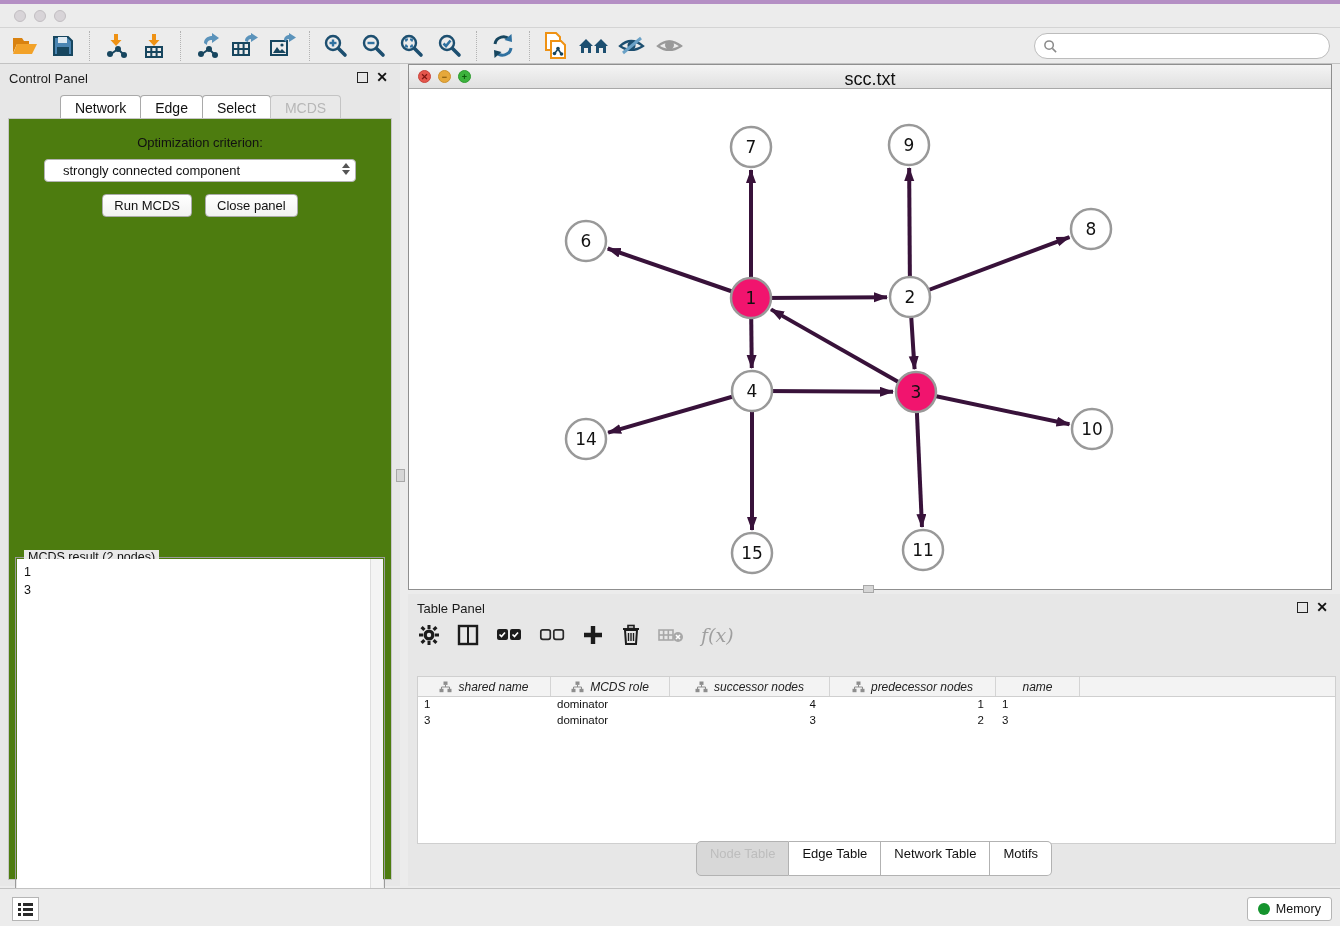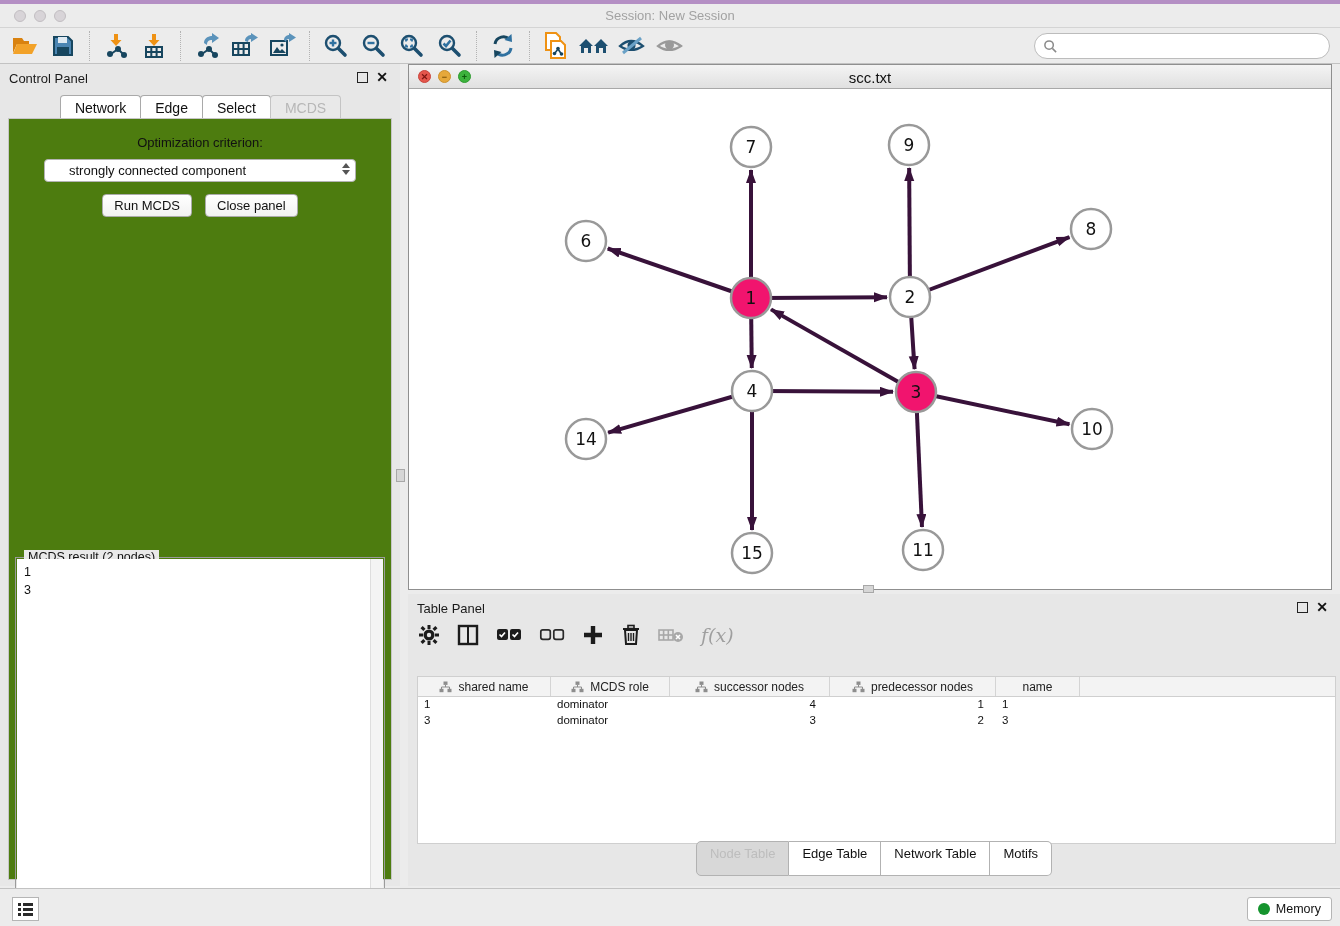--- a/index.html
+++ b/index.html
@@ -24,50 +24,50 @@
   .control-panel { position:absolute; left:0; top:64px; width:400px; height:822px; background:#e7e7e7; }
   .panel-head { position:relative; height:30px; }
   .panel-title { position:absolute; left:9px; top:7px; font-size:13px; color:#1a1a1a; }
   .float-ico { position:absolute; top:8px; width:11px; height:11px; border:1.6px solid #222; }
   .close-ico { position:absolute; top:5px; font-size:14px; font-weight:bold; color:#111; }
   .cp-tabs { position:absolute; left:0; top:31px; width:400px; display:flex; justify-content:center; }
   .ctab { background:#fff; border:1px solid #a9a9a9; border-bottom:none; padding:4px 14px 5px; font-size:14px; color:#111; border-radius:4px 4px 0 0; margin-right:-1px; }
   .ctab.active { background:#e9e9e9; color:#b7b7b7; border-color:#c4c4c4; }
   .cp-content { position:absolute; left:8px; top:54px; width:384px; height:762px; background:#4d7c0f; border:1px solid #c6c6c6; }
   .opt-label { text-align:center; margin-top:16px; font-size:13px; color:#111; }
-  .select-wrap { position:relative; margin:9px auto 0; width:312px; height:23px; background:#fff; border:1px solid #b3b3b3; border-radius:4px; font-size:13px; color:#111; display:flex; align-items:center; padding-left:24px; }
+  .select-wrap { position:relative; margin:9px auto 0; width:312px; height:23px; background:#fff; border:1px solid #b3b3b3; border-radius:4px; font-size:13px; color:#111; display:flex; align-items:center; padding-left:18px; }
   .stepper { position:absolute; right:5px; top:3px; display:flex; flex-direction:column; gap:2px; }
   .stepper i { width:0; height:0; border-left:4px solid transparent; border-right:4px solid transparent; }
   .stepper .up { border-bottom:5px solid #555; }
   .stepper .dn { border-top:5px solid #555; }
   .btn-row { display:flex; justify-content:center; gap:13px; margin-top:12px; }
   .pbtn { height:23px; padding:0 11px; background:linear-gradient(#ffffff,#f2f2f2); border:1px solid #ababab; border-radius:4px; font-size:13px; color:#111; display:flex; align-items:center; }
   .result-box { position:absolute; left:6px; top:438px; width:370px; height:376px; border:1px solid #9b9b9b; }
   .result-title { position:absolute; left:8px; top:-8px; background:#e9e9e9; padding:0 4px; font-size:12.5px; color:#111; }
   .result-inner { position:absolute; left:1px; top:1px; right:1px; bottom:1px; background:#fff; display:flex; }
   .result-text { flex:1; font-size:12.5px; color:#111; padding:5px 7px; white-space:pre-line; line-height:1.4; }
   .result-scroll { width:13px; background:#f4f4f4; border-left:1px solid #dedede; }
 
   
   .net-window { position:absolute; left:408px; top:64px; width:924px; height:526px; border:1px solid #8f8f8f; background:#fff; }
   .net-titlebar { position:relative; height:24px; background:linear-gradient(#f4f4f4,#e0e0e0); border-bottom:1px solid #a8a8a8; }
   .nt-btn { position:absolute; top:5px; width:13px; height:13px; border-radius:50%; font-size:9px; line-height:12px; text-align:center; font-weight:bold; }
   .nt-red { background:#e4564c; color:#7c1410; border:1px solid #c9443c; }
   .nt-yel { background:#e6a83b; color:#7a5208; border:1px solid #cd922d; }
   .nt-grn { background:#3cb23c; color:#0c5c0c; border:1px solid #2f9b30; }
-  .net-title { position:absolute; left:0; right:0; top:4px; text-align:center; font-size:15px; color:#111; }
+  .net-title { position:absolute; left:0; right:0; top:4px; text-align:center; font-size:18px; color:#111; }
   .net-canvas { position:relative; width:922px; height:500px; background:#fff; }
 
   
   .table-panel { position:absolute; left:408px; top:594px; width:932px; height:292px; background:#e7e7e7; }
   .tp-toolbar { position:absolute; left:10px; top:20px; height:42px; display:flex; align-items:center; gap:17px; }
   .tp-ico { display:flex; align-items:center; justify-content:center; }
   .fx { font-family:"DejaVu Serif",serif; font-style:italic; font-size:19px; color:#9f9f9f; }
   .dtable { position:absolute; left:9px; top:82px; width:919px; height:168px; background:#fff; border:1px solid #cfcfcf; overflow:hidden; }
-  .thead { display:flex; height:20px; background:#f3f3f3; border-bottom:1px solid #cfcfcf; }
+  .thead { display:flex; height:20px; background:#f3f3f3; border-bottom:1px solid #cfcfcf;font-style:italic; }
   .thcell { display:flex; align-items:center; justify-content:center; gap:6px; font-size:12px; color:#222; border-right:1px solid #d4d4d4; }
   .trow { display:flex; height:16px; }
   .tcell { font-size:11.5px; color:#111; padding:1px 4px 0 6px; }
   .w0{width:133px;} .w1{width:119px;} .w2{width:160px;} .w3{width:166px;} .w4{width:84px;}
   .tcell.c0{width:133px;} .tcell.c1{width:119px;} .tcell.c2{width:160px;text-align:right;padding-right:14px;}
   .tcell.c3{width:166px;text-align:right;padding-right:12px;} .tcell.c4{width:84px;}
   .tp-tabs { position:absolute; left:0; right:0; bottom:10px; display:flex; justify-content:center; }
   .ttab { background:#fff; border:1px solid #b2b2b2; border-left:none; padding:4px 13px 14px; font-size:13px; color:#111; }
   .ttab:first-child { border-left:1px solid #b2b2b2; border-radius:5px 0 0 5px; }
   .ttab:last-child { border-radius:0 5px 5px 0; }
@@ -86,21 +86,20 @@
 </head>
 <body>
 
 <div id="app">
 
   <div class="menu-strip"></div>
   <div class="titlebar">
     <div class="traffic gray" style="left:14px"></div>
     <div class="traffic gray" style="left:34px"></div>
     <div class="traffic gray" style="left:54px"></div>
-    <div class="win-title">Session: New Session</div>
   </div>
 
   <div class="toolbar">
     <div class="tbtn">
       <svg width="28" height="24" viewBox="0 0 28 24">
           <path fill="#d9820f" d="M2 4h9l2 3h5v3H6L2 19z"></path>
           <path fill="#f2a229" d="M6 10h20l-5 10H2z"></path>
         </svg>
     </div>
     <div class="tbtn">

